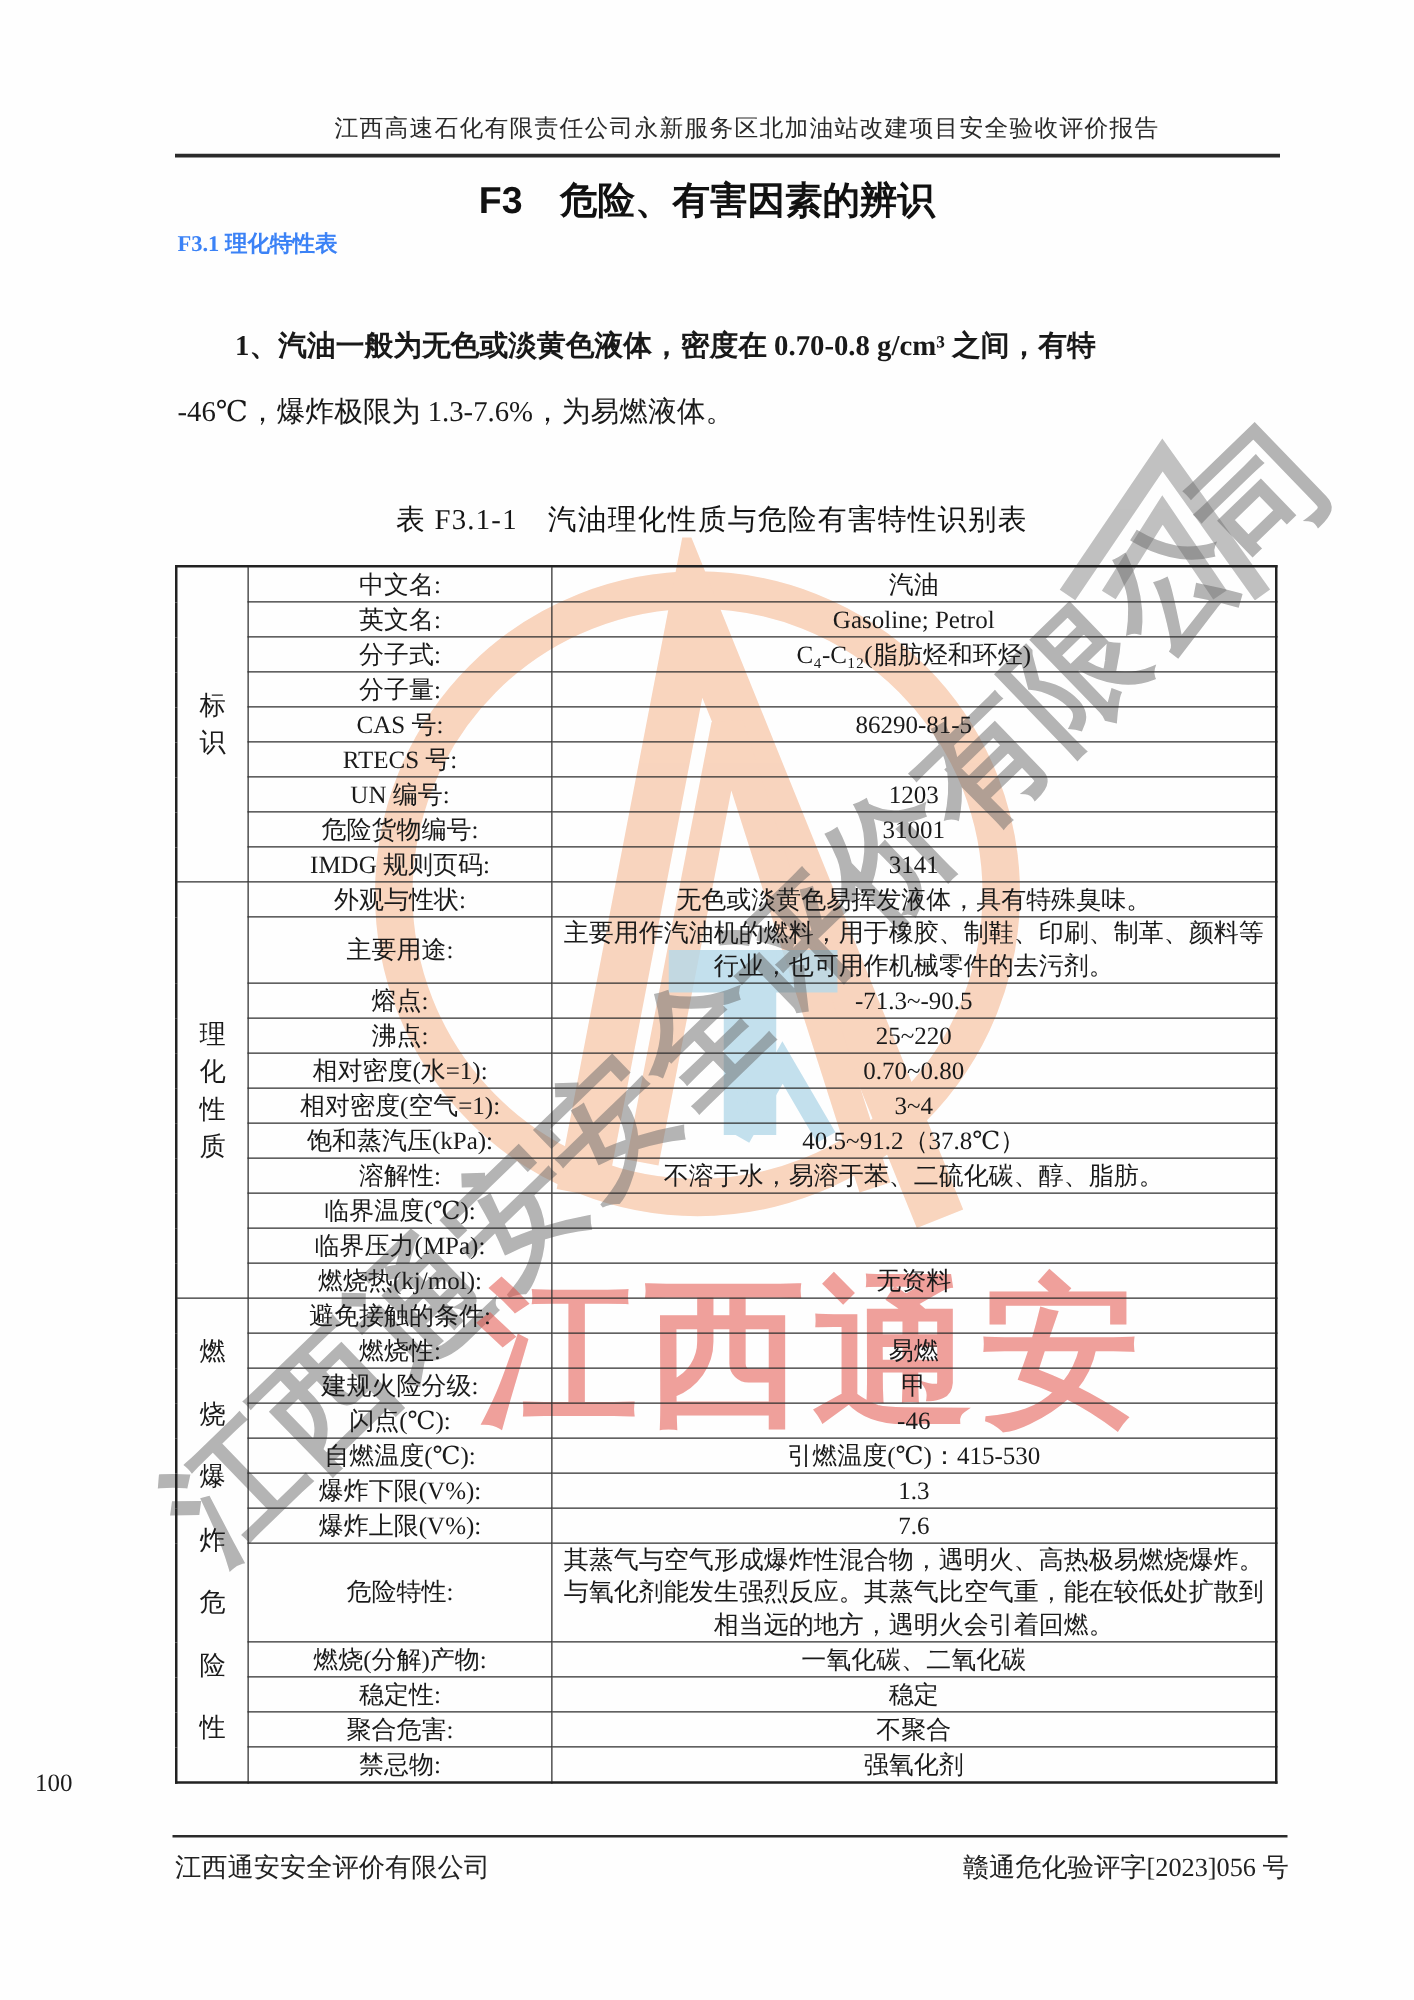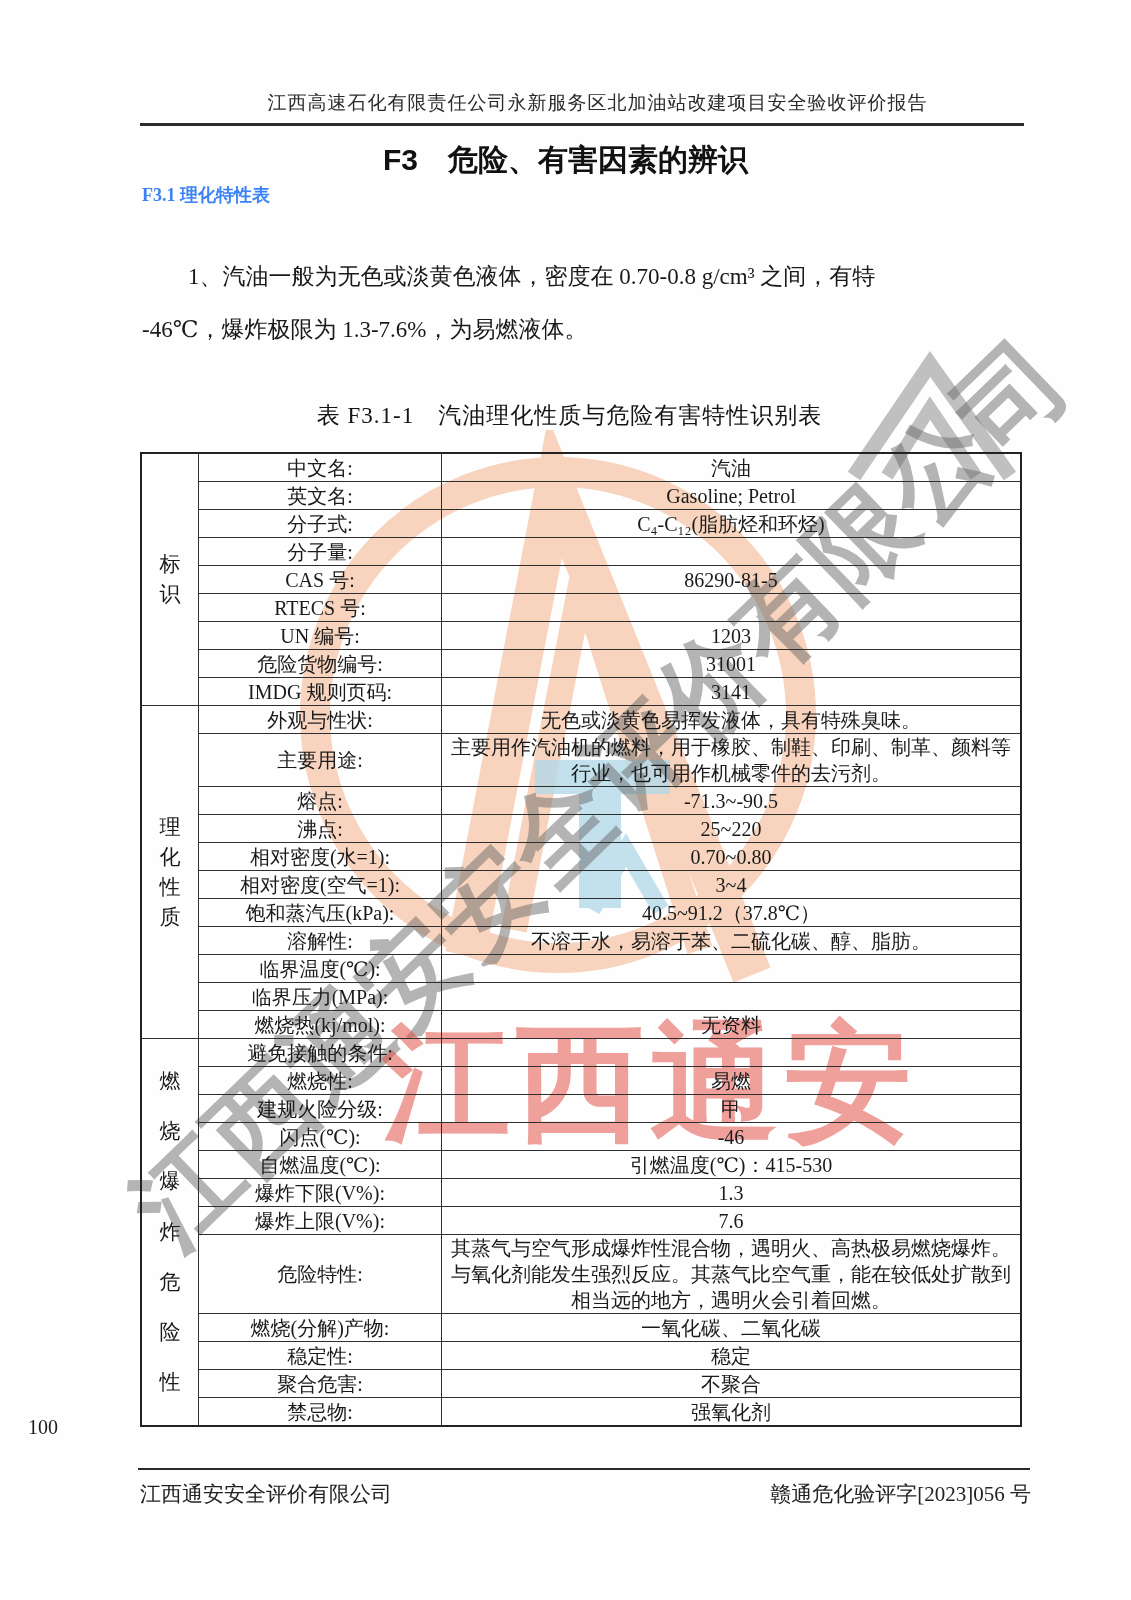--- a/index.html
+++ b/index.html
@@ -13,21 +13,21 @@
   .doc-header{position:absolute;top:90px;left:0;width:100%;text-align:center;
     font-size:19px;letter-spacing:1px;color:#2a2a2a;padding-left:32px;}
   .header-rule{position:absolute;top:123px;left:140px;width:884px;border-top:3px solid #2b2b2b;}
 
   .doc-title{position:absolute;top:140px;left:0;width:100%;text-align:center;
     font-family:"Liberation Sans","DejaVu Sans",sans-serif;font-weight:bold;font-size:30px;color:#111;}
   .section-heading{position:absolute;top:183px;left:142px;font-weight:bold;font-size:18px;color:#3b82f6;}
 
   .paragraph{position:absolute;top:250px;left:142px;width:880px;font-size:23px;line-height:53px;color:#191919;}
   .paragraph .line{display:block;}
-  .paragraph .line.first{text-indent:2em;}
+  .paragraph .line.first{text-indent:2em;font-weight:bold;}
 
   .table-caption{position:absolute;top:400px;left:4px;width:100%;text-align:center;
     font-size:23px;letter-spacing:1px;color:#141414;}
 
   table.props{position:absolute;top:452px;left:140px;width:882px;border-collapse:collapse;
     table-layout:fixed;background:transparent;}
   table.props td{border:1px solid #2e2e2e;font-size:20px;line-height:26px;height:27px;
     padding:0 6px;text-align:center;color:#1a1a1a;overflow:hidden;}
   table.props{border:2px solid #222;}
   td.group-cell{width:44px;padding:0;}

